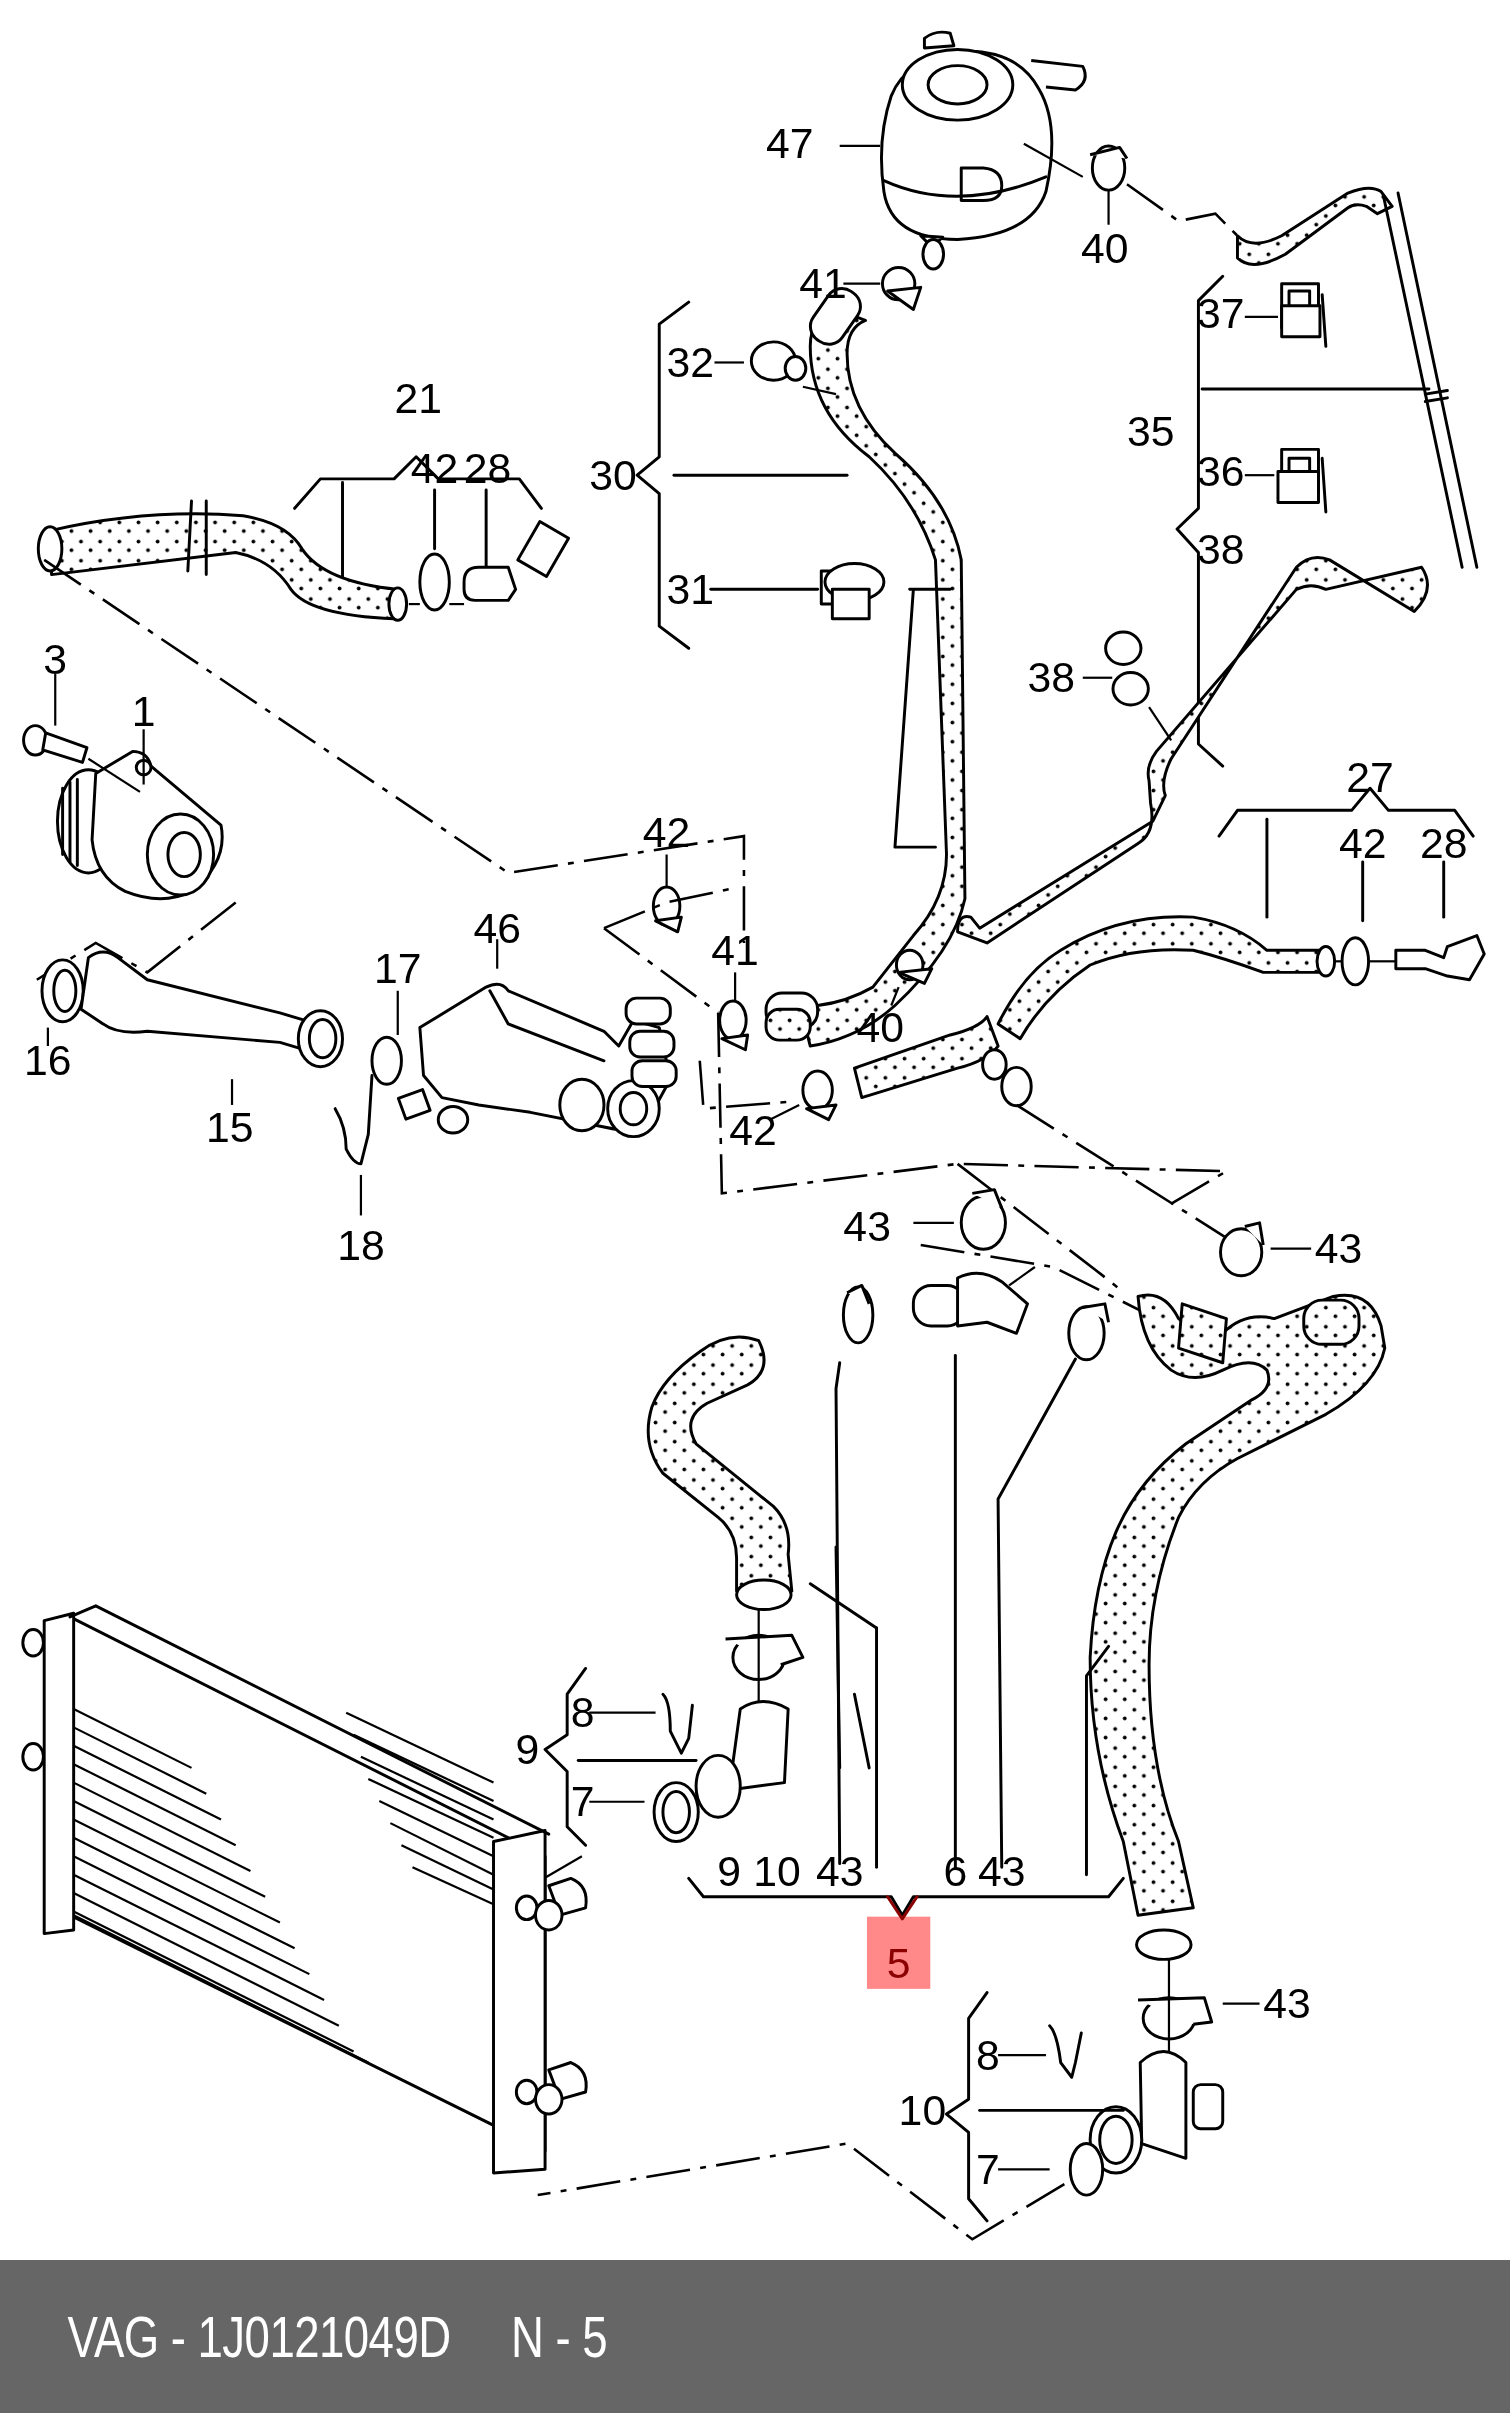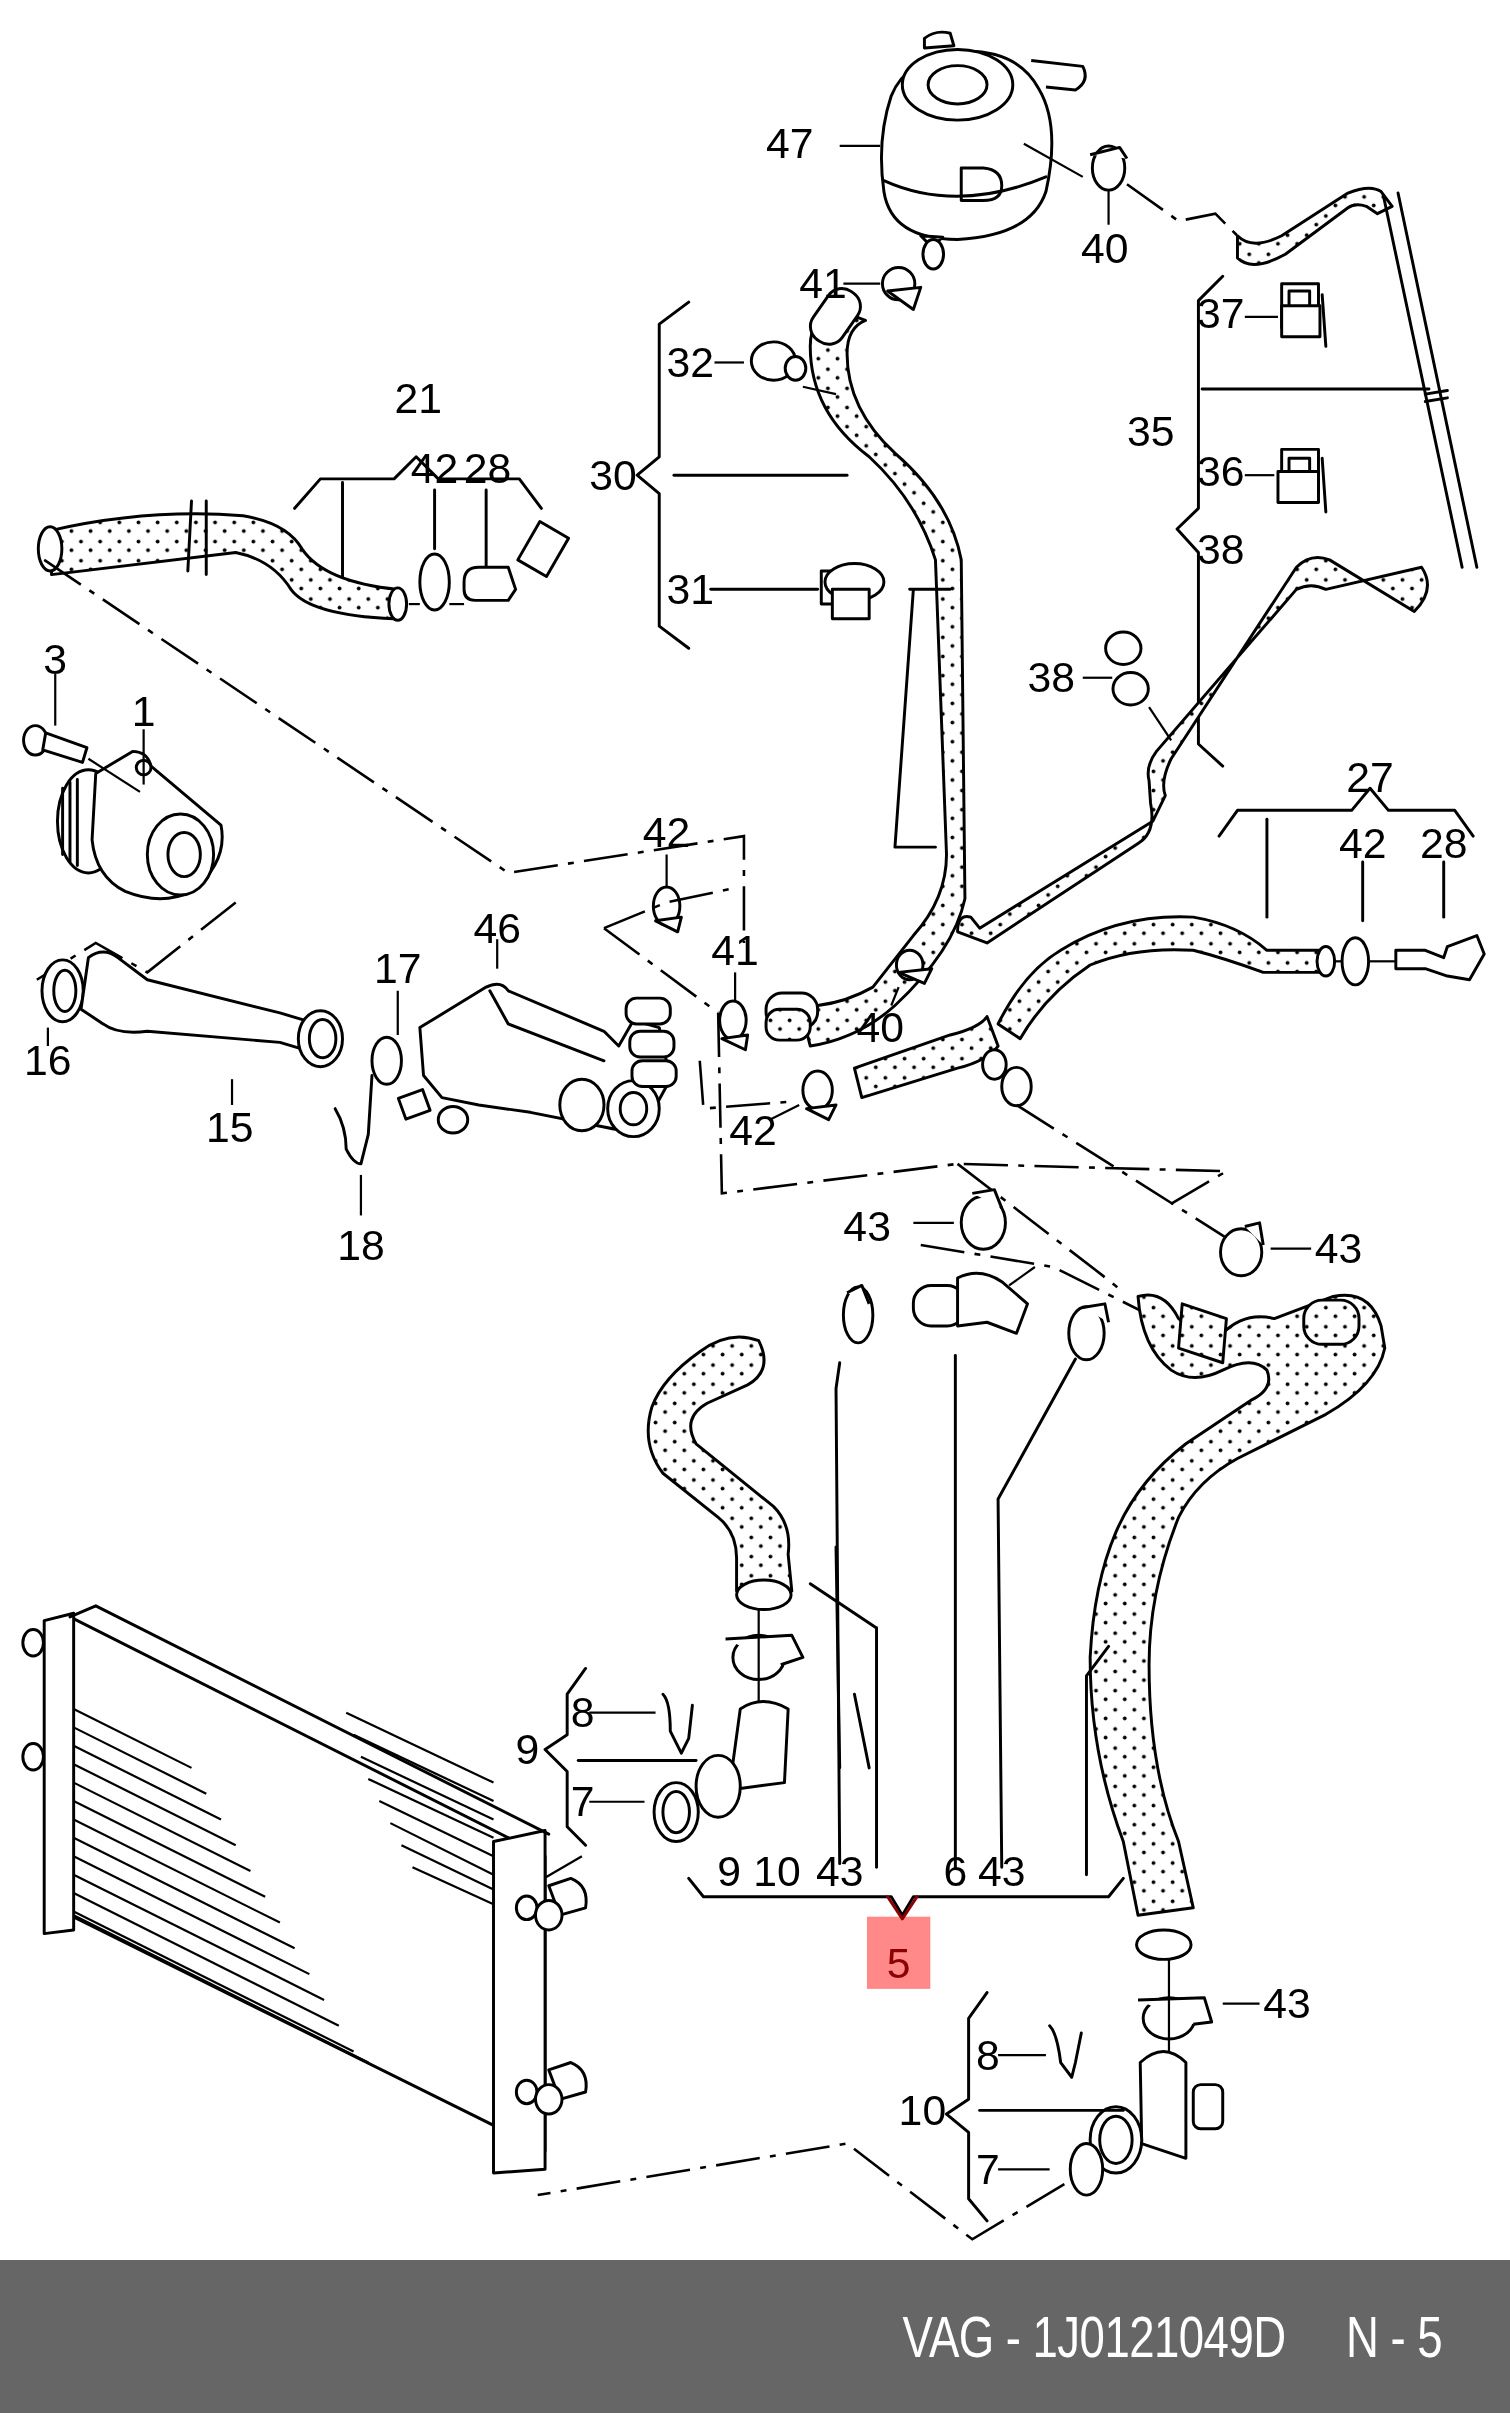--- a/index.html
+++ b/index.html
@@ -8,21 +8,21 @@
   .ln { stroke: #000; stroke-width: 4; fill: none; stroke-linecap: round; stroke-linejoin: round; }
   .thin { stroke: #000; stroke-width: 3; fill: none; }
   .dash { stroke: #000; stroke-width: 3.5; fill: none; stroke-dasharray: 60 14 8 14; }
   .part { stroke: #000; stroke-width: 4; fill: #fff; stroke-linejoin: round; }
   .hose { stroke: #000; stroke-width: 4; fill: url(#dots); stroke-linejoin: round; }
   .lbl { font-family: "Liberation Sans Narrow", "Liberation Sans", sans-serif; font-size: 58px; fill: #000; }
   .lbl-c { text-anchor: middle; }
   .hl-rect { fill: #ff8888; }
   .hl-txt { font-family: "Liberation Sans", sans-serif; font-size: 58px; fill: #8b0000; text-anchor: middle; }
   #footer { position: absolute; left: 0; top: 2260px; width: 1510px; height: 153px; background: #666666;
-            display: flex; align-items: center; justify-content: flex-end; }
+            display: flex; align-items: center; justify-content: flex-start; }
   #footer-text { color: #ffffff; font-family: "Liberation Sans", sans-serif; font-size: 57px; letter-spacing: -0.7px;
                  transform: scaleX(0.8); white-space: pre; }
 </style>
 </head>
 <body>
 
 <svg id="diagram" viewBox="0 0 2050 3068" xmlns="http://www.w3.org/2000/svg">
   <defs>
     <pattern id="dots" width="26" height="26" patternUnits="userSpaceOnUse">
       <rect width="26" height="26" fill="#fff"></rect>

